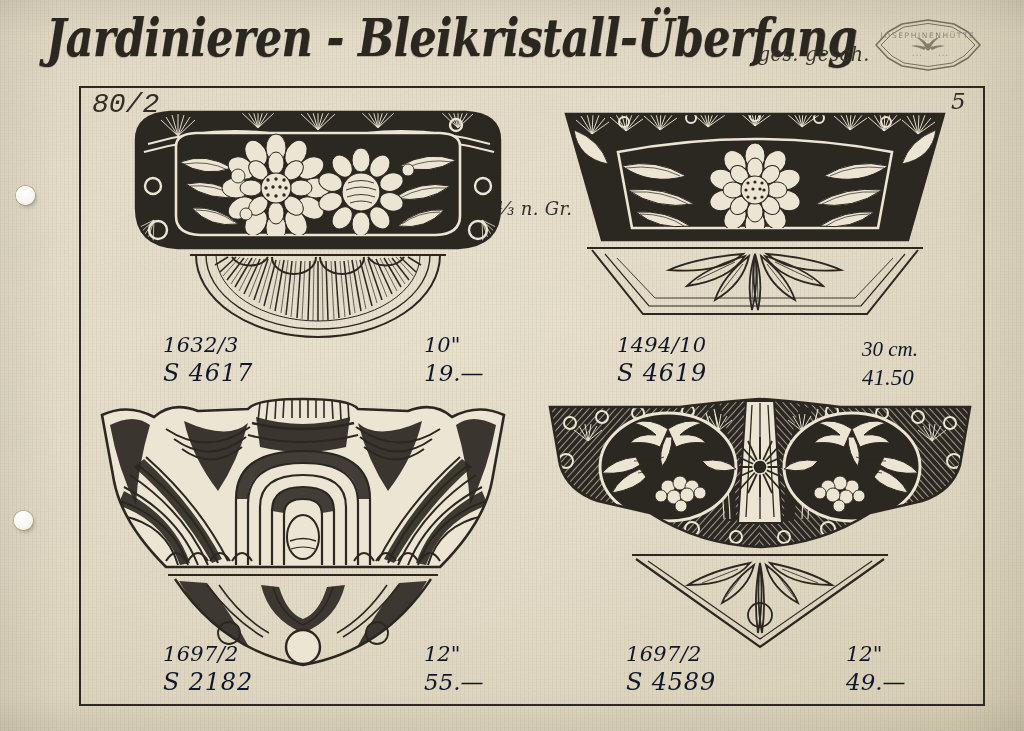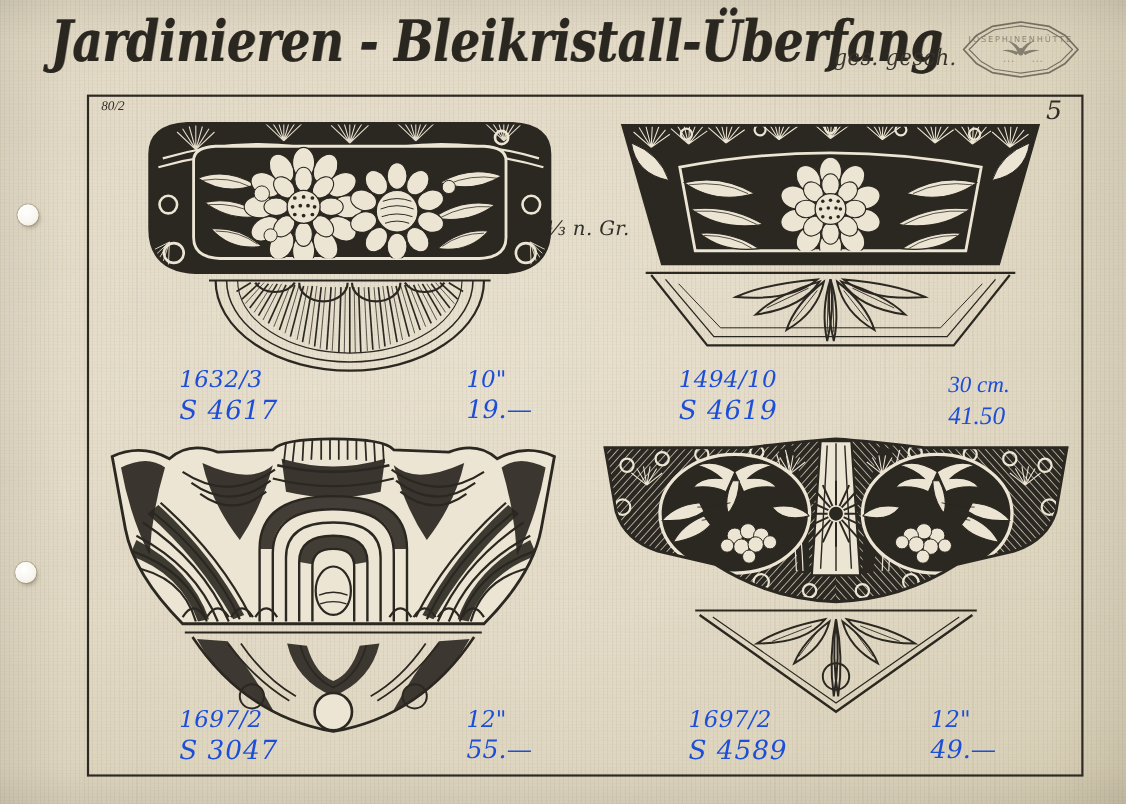--- a/index.html
+++ b/index.html
@@ -53,35 +53,35 @@
   
   #stamp{position:absolute;left:872px;top:16px;width:112px;height:58px;opacity:.62;}
   
   #frame{
     position:absolute;left:79px;top:86px;width:906px;height:620px;
     border:2.5px solid #2e2a23;
     box-sizing:border-box;
   }
   #corner-code{
     position:absolute;left:92px;top:89px;
-    font-family:Liberation Serif, serif;font-size:12px;font-style:italic;color:#322d26;
+    font-family:Liberation Mono, monospace;font-size:28px;font-style:italic;color:#322d26;
   }
   #page-no{
     position:absolute;left:951px;top:88px;
     font-family:"DejaVu Serif",serif;font-size:23px;font-style:italic;color:#322d26;
   }
   #scale-note{
     position:absolute;left:497px;top:198px;
     font-family:"DejaVu Serif",serif;font-size:18px;font-style:italic;color:#32302a;
     letter-spacing:.3px;
   }
   
   .fig{position:absolute;}
   
-  .cap{position:absolute;font-family:"DejaVu Serif",serif;font-style:italic;color:#1d4ed8;}
+  .cap{position:absolute;font-family:"DejaVu Serif",serif;font-style:italic;color:#0f172a;}
   .cap .l1{font-size:21px;letter-spacing:.3px;white-space:nowrap;}
   .cap .l2{font-size:24px;letter-spacing:.8px;white-space:nowrap;margin-top:2px;}
   .cap.right{text-align:left;}
   .cap .s1{font-size:21px;white-space:nowrap;}
   .cap .s2{font-size:23px;white-space:nowrap;margin-top:3px;}
 </style>
 </head>
 <body>
 
 <div id="paper"></div>
@@ -609,21 +609,21 @@
     <circle cx="0" cy="72" r="17" fill="#ece5d3" stroke="#2b2721" stroke-width="2.4"></circle>
     <g fill="none" stroke="#2b2721" stroke-width="1.8">
       <circle cx="-74" cy="58" r="11"></circle>
         <circle cx="74" cy="58" r="11"></circle>
     </g>
   </g>
 </svg>
 
 <div class="cap" style="left:163px;top:642px;">
   <div class="l1">1697/2</div>
-  <div class="l2">S 3047</div>
+  <div class="l2">S 2182</div>
 </div>
 <div class="cap right" style="left:424px;top:642px;">
   <div class="s1">12"</div>
   <div class="s2">55.—</div>
 </div>
 
 <svg class="fig" style="left:540px;top:395px;" width="440" height="280" viewBox="0 0 440 280">
   <defs>
     <clipPath id="c4body">
       <path d="M10,12 L140,12 Q190,6 220,4 Q250,6 300,12 L430,12

